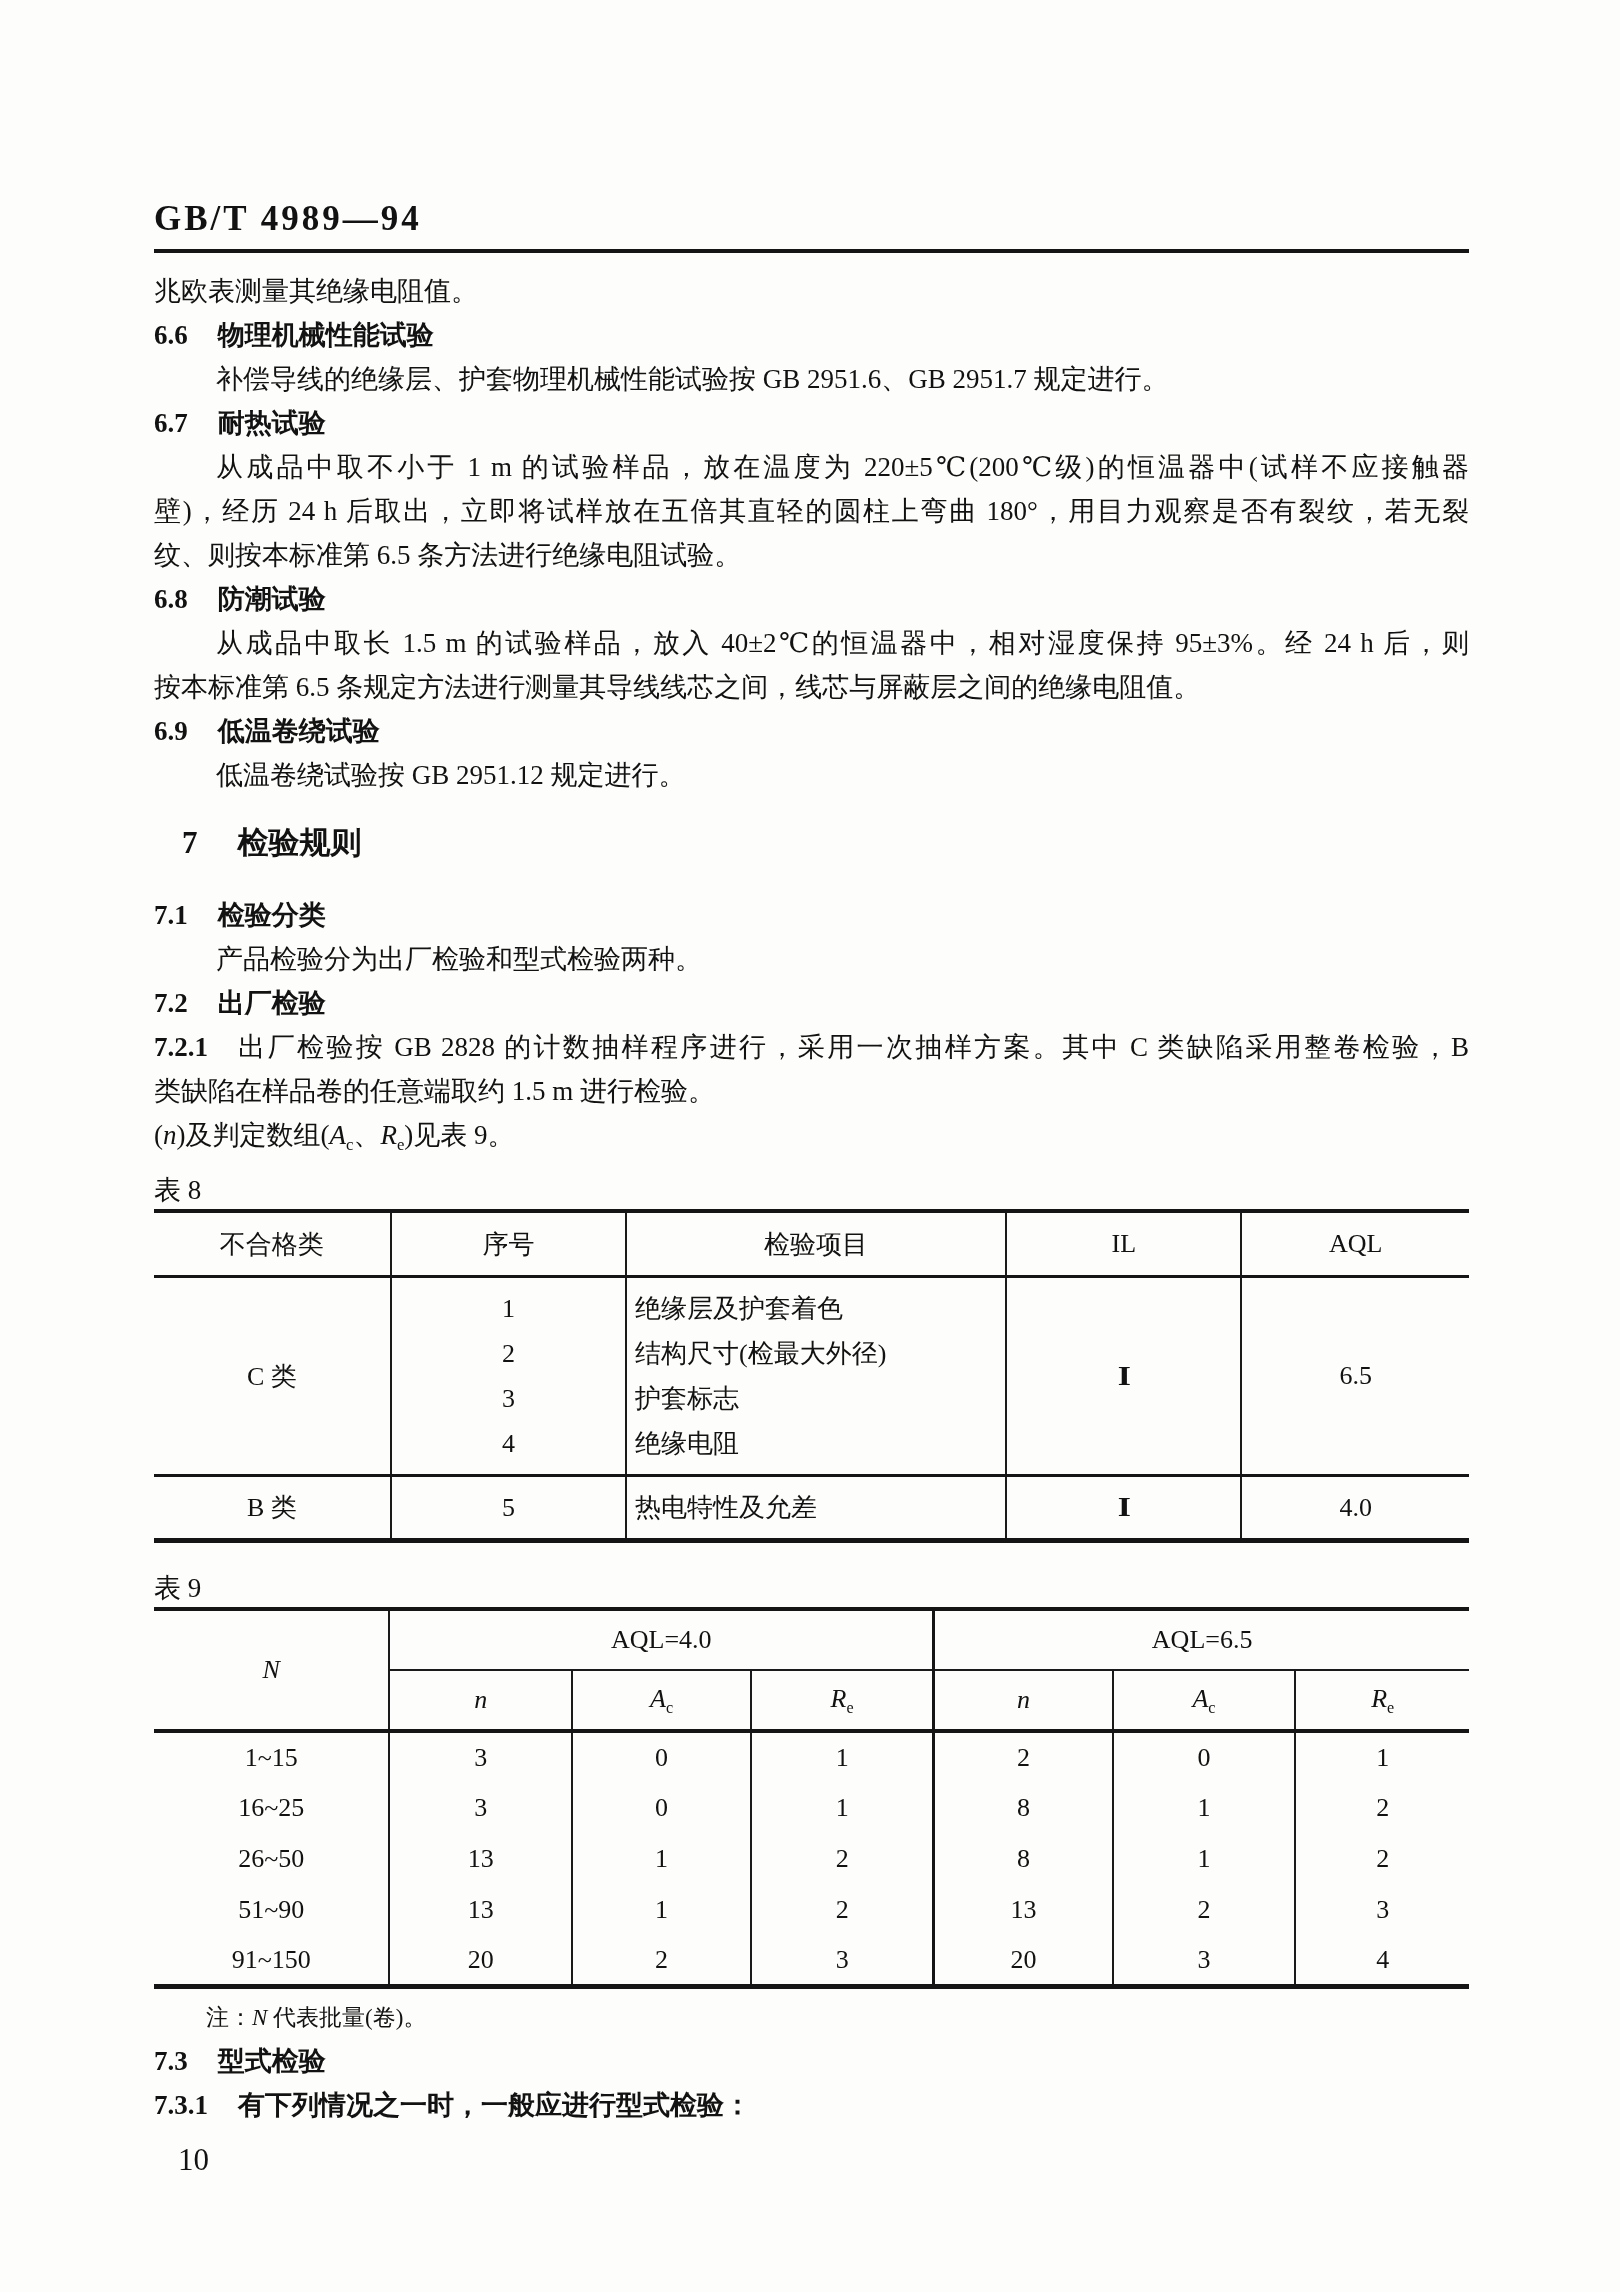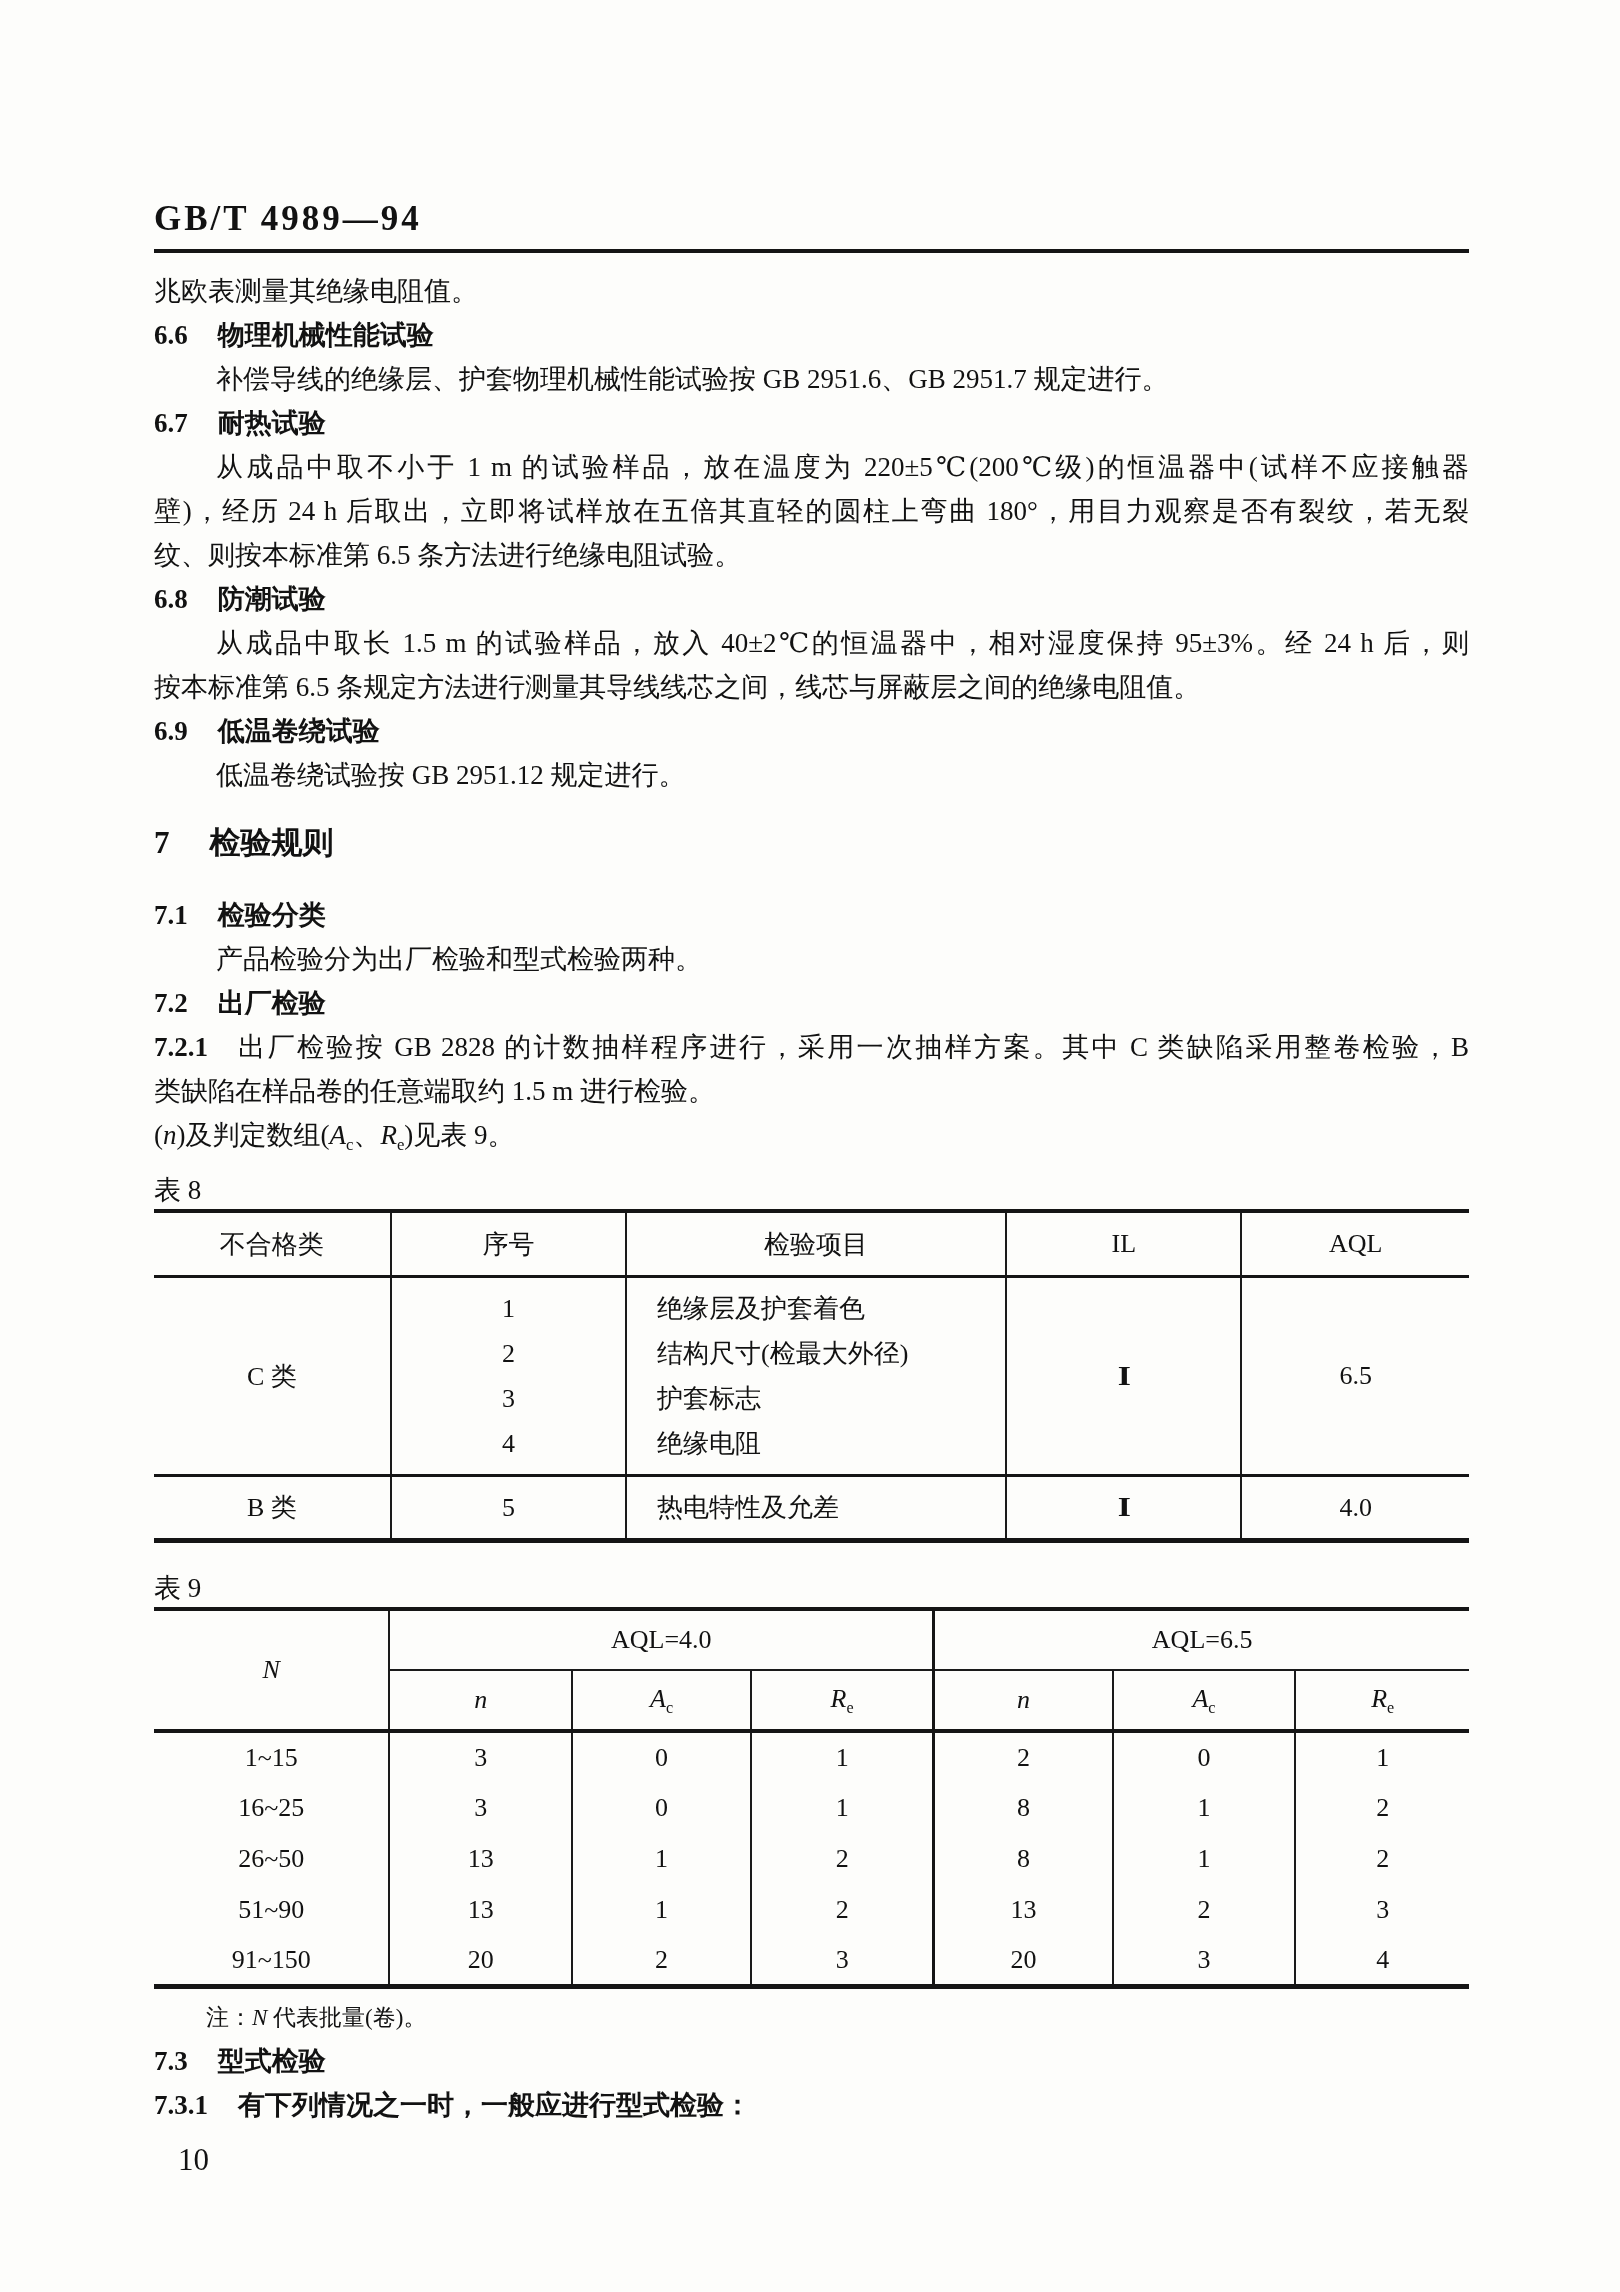--- a/index.html
+++ b/index.html
@@ -22,38 +22,38 @@
   }
   .head-rule{height:4px;background:#151515;margin-top:10px;}
   .body-text{margin-top:16px;}
   .ln{font-size:27px;line-height:44px;white-space:nowrap;}
   .wrap{white-space:normal;}
   .ind{text-indent:62px;}
   .jf{text-align:justify;text-align-last:justify;white-space:normal;}
   .hd{font-weight:bold;}
   .hd .num{display:inline-block;margin-right:30px;font-weight:bold;}
   .pnum{font-weight:bold;margin-right:28px;}
-  .ch{font-size:31px;font-weight:bold;margin-top:24px;margin-bottom:28px;}
+  .ch{font-size:31px;font-weight:bold;margin-top:24px;margin-bottom:28px;margin-left:28px;}
   .ch .num{margin-right:40px;}
   .tbl-title{text-align:left;font-size:27px;line-height:38px;margin-top:4px;}
   .tbl-title.t9t{margin-top:26px;}
   table{border-collapse:collapse;width:100%;table-layout:fixed;}
   .t8{border-top:4px solid #151515;border-bottom:5px solid #151515;margin-top:0;}
   .t8 th,.t8 td{
     border-left:2px solid #1a1a1a;
     font-weight:normal;font-size:26px;text-align:center;vertical-align:middle;padding:0;
   }
   .t8 th:first-child,.t8 td:first-child{border-left:none;}
   .t8 thead th{border-bottom:3px solid #151515;height:62px;}
   .t8 .row-c td{border-bottom:3px solid #151515;}
   .t8 .row-c{height:195px;}
   .t8 .row-b{height:60px;}
   .stack{padding:8px 0;}
   .stack div{height:45px;line-height:45px;}
-  .items-cell .stack{padding-left:30px;text-align:left;}
+  .items-cell .stack{padding-left:8px;text-align:left;}
   .il-val{font-weight:bold;font-size:27px;transform:scaleX(1.25);display:inline-block;}
   .t9{border-top:4px solid #151515;border-bottom:5px solid #151515;}
   .t9 td{font-size:26px;text-align:center;vertical-align:middle;padding:0;}
   .t9 .bl{border-left:2px solid #1a1a1a;margin-left:44px;}
   .t9 .blh{border-left:3px solid #151515;}
   .t9 .hrow1{height:61px;}
   .t9 .hrow1 .grp{border-bottom:2px solid #1a1a1a;}
   .t9 .hrow2{height:61px;}
   .t9 .hrow2 td{border-bottom:4px solid #151515;}
   .t9 td.ncell{border-bottom:4px solid #151515;}

